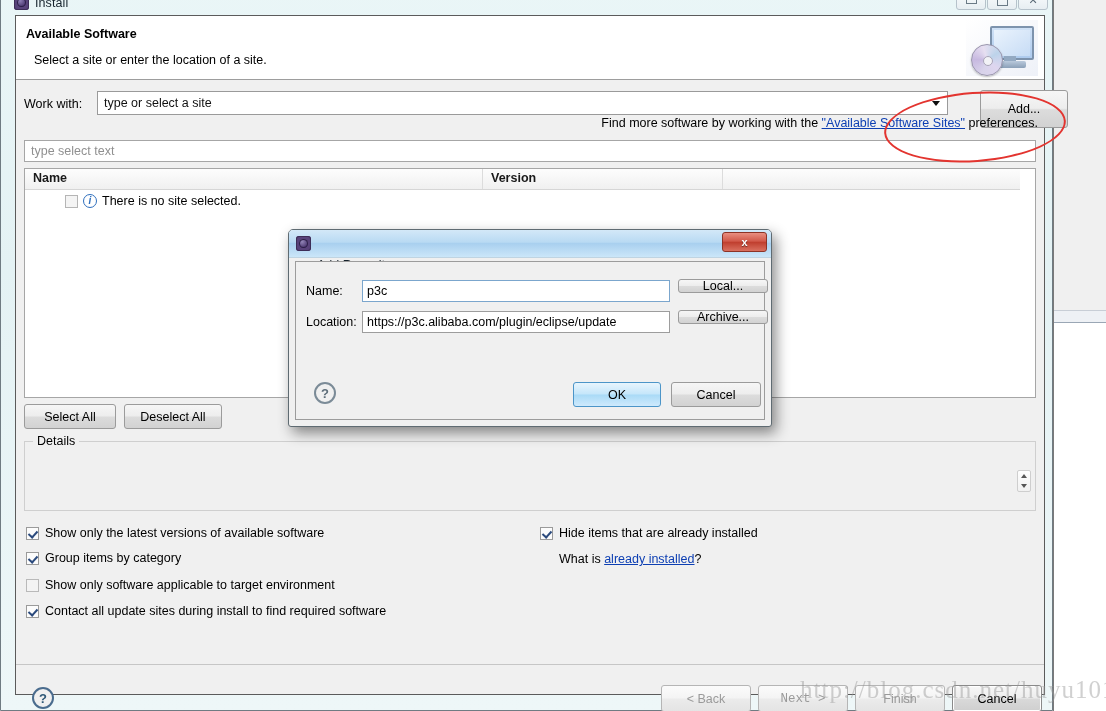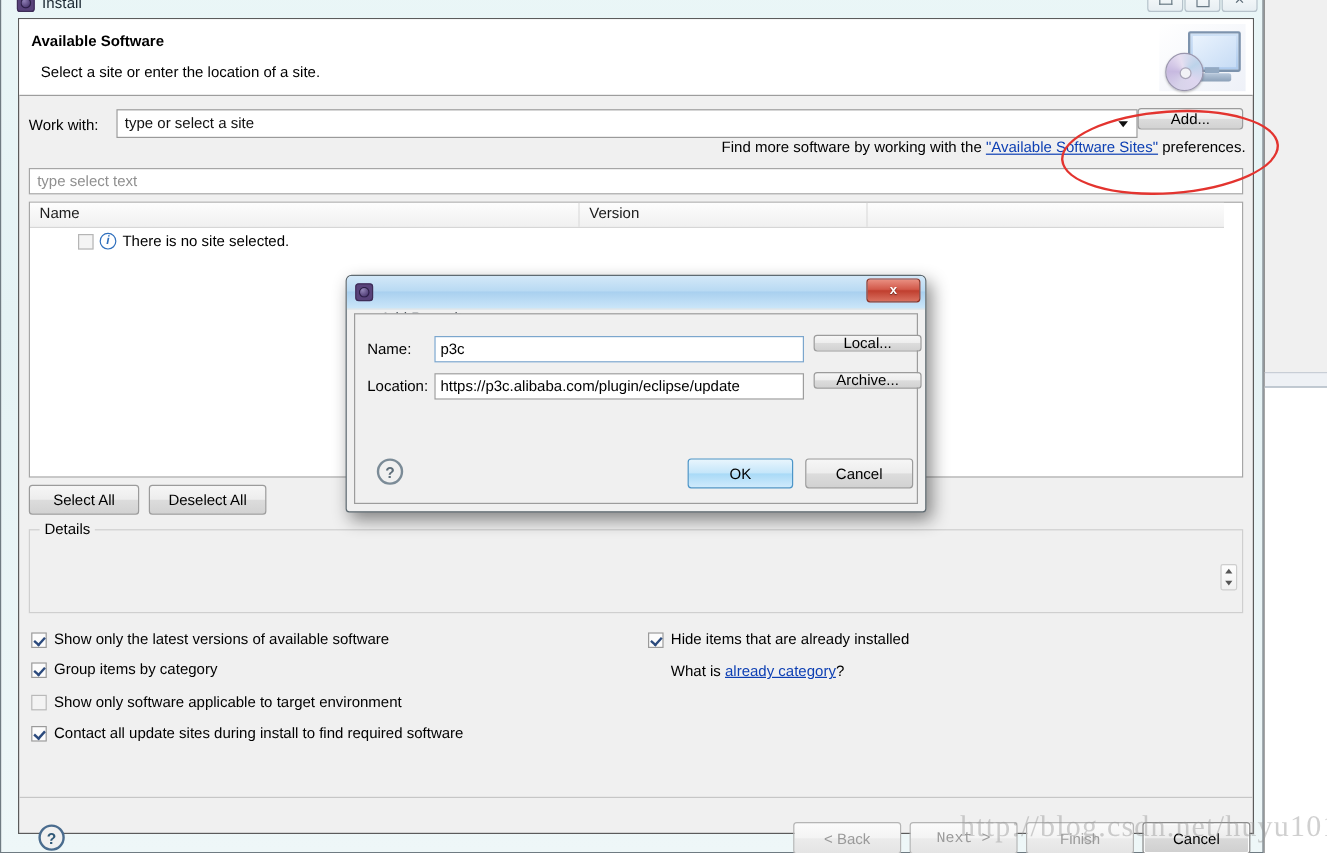--- a/index.html
+++ b/index.html
@@ -165,21 +165,21 @@
     position: absolute; right: 1px; top: 1px; width: 21px; height: 20px;
     display: flex; align-items: center; justify-content: center;
     background: #fff;
   }
   #workwith-arrow i {
     width: 0; height: 0; border-left: 4px solid transparent;
     border-right: 4px solid transparent; border-top: 5px solid #101010;
     display: block;
   }
   #add-button {
-    position: absolute; left: 932px; top: 10px; width: 88px; height: 18px;
+    position: absolute; left: 964px; top: 10px; width: 88px; height: 38px;
     background: linear-gradient(to bottom, #f6f6f6 0%, #ededed 48%, #dcdcdc 52%, #d2d2d2 100%);
     border: 1px solid #9b9b9b; border-radius: 3px;
     font-size: 12.5px; color: #000;
     display: flex; align-items: center; justify-content: center;
     box-sizing: border-box;
   }
   #findmore {
     position: absolute; right: 6px; top: 36px; font-size: 12.5px; color: #000;
     white-space: nowrap;
   }
@@ -197,20 +197,21 @@
   
   #tree {
     position: absolute; left: 8px; top: 152px; width: 1012px; height: 230px;
     background: #fff; border: 1px solid #a6a6a6; box-sizing: border-box;
   }
   #tree-head {
     position: absolute; left: 0; top: 0; right: 15px; height: 20px;
     background: linear-gradient(to bottom, #fdfdfd, #f0f0f0);
     border-bottom: 1px solid #d6d6d6;
     display: flex;
+    font-weight: bold;
   }
   .th {
     font-size: 12.5px; color: #1a1a1a;
     padding: 2px 0 0 8px;
     border-right: 1px solid #dcdcdc;
     box-sizing: border-box;
     height: 100%;
   }
   .th.name { width: 458px; }
   .th.version { width: 240px; }
@@ -534,21 +535,21 @@
         <span>Show only software applicable to target environment</span>
       </div>
       <div class="opt" id="opt4">
         <span class="cbox checked"></span>
         <span>Contact all update sites during install to find required software</span>
       </div>
       <div class="opt" id="opt5">
         <span class="cbox checked"></span>
         <span>Hide items that are already installed</span>
       </div>
-      <div id="whatis"><span>What is </span><a href="#">already category</a><span>?</span></div>
+      <div id="whatis"><span>What is </span><a href="#">already installed</a><span>?</span></div>
 
       <div id="bottom-sep"></div>
       <div id="help-btn">?</div>
       <div class="wiz-btn" id="btn-back">&lt; Back</div>
       <div class="wiz-btn" id="btn-next">Next &gt;</div>
       <div class="wiz-btn" id="btn-finish">Finish</div>
       <div class="wiz-btn" id="btn-cancel">Cancel</div>
 
     </div>
   </div>

